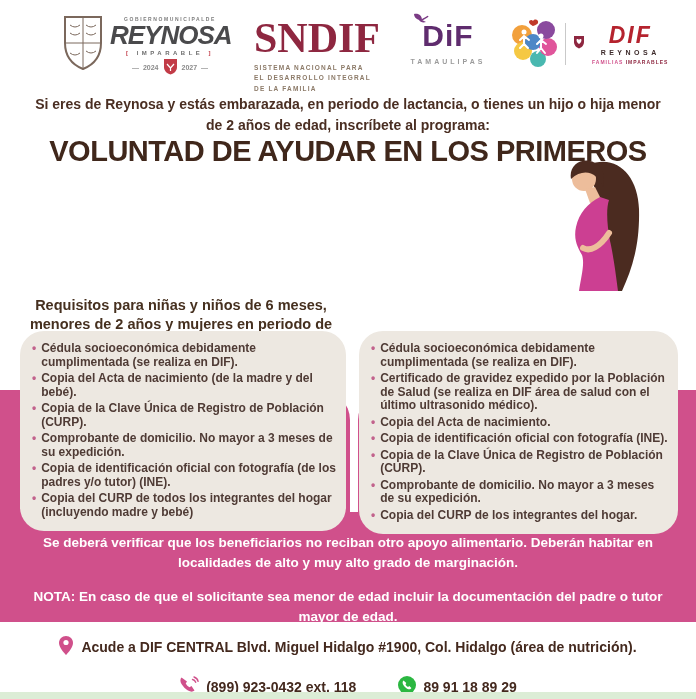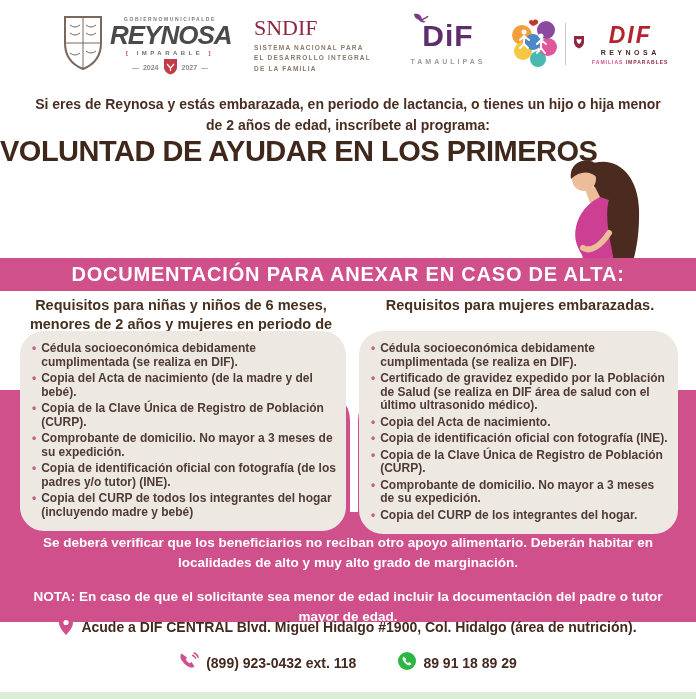--- a/index.html
+++ b/index.html
@@ -11,40 +11,40 @@
   .reynosa-logo{position:absolute;left:110px;top:16px;width:120px;text-align:center;}
   .gob-small{font-size:5px;letter-spacing:1.6px;color:#7d7d7d;font-weight:bold;}
   .rey-name{font-size:26px;font-weight:bold;font-style:italic;color:#4a4a4c;letter-spacing:-1px;line-height:1;}
   .imparable{font-size:6px;letter-spacing:3.5px;color:#6d6d6d;font-weight:bold;margin-top:2px;}
   .imparable::before{content:"[ ";color:#c23b47;}
   .imparable::after{content:" ]";color:#c23b47;}
   .years{display:flex;align-items:center;justify-content:center;gap:4px;margin-top:2px;
          font-size:7px;color:#8a8a8a;font-weight:bold;}
   .years .dash{color:#9a9a9a;}
   .sndif-logo{position:absolute;left:254px;top:17px;width:130px;}
-  .sndif-name{font-family:"Liberation Serif", serif;font-weight:normal;font-size:22px;color:#8E2740;line-height:1;}
+  .sndif-name{font-family:"Liberation Serif", serif;font-weight:bold;font-size:42px;color:#8E2740;line-height:1;}
   .sndif-sub{margin-top:4px;font-size:6.5px;letter-spacing:1.2px;color:#8C7A68;font-weight:bold;line-height:1.6;}
   .sndif-sub span{display:block;}
   .dif-tam-logo{position:absolute;left:410px;top:21px;width:76px;text-align:center;}
   .dift-wrap{position:relative;display:inline-block;}
   .dift-name{font-size:30px;font-weight:bold;color:#5F2C6E;line-height:1;letter-spacing:1px;}
   .hummingbird{position:absolute;left:-9px;top:-8px;}
   .dift-sub{font-size:7px;letter-spacing:3px;color:#9b9b9b;font-weight:bold;margin-top:7px;}
   .dif-rey-logo{position:absolute;left:508px;top:17px;display:flex;align-items:center;gap:7px;}
   .logo-divider{width:1px;height:42px;background:#c9c9c9;}
   .difr-col{display:flex;flex-direction:column;align-items:center;}
   .difr-name{font-size:23px;font-weight:bold;font-style:italic;color:#B5232E;letter-spacing:2px;line-height:1;}
   .difr-sub{font-size:7px;letter-spacing:3.5px;color:#3d2b2b;font-weight:bold;margin-top:2px;}
   .difr-tagline{font-size:5px;letter-spacing:1px;font-weight:bold;margin-top:3px;}
   .difr-tagline .t1{color:#D0508B;} .difr-tagline .t2{color:#8E2740;}
 
   
   .intro{position:absolute;top:94px;left:26px;right:26px;text-align:center;
          font-size:14px;font-weight:bold;color:#4A2E22;line-height:1.5;}
-  .headline{position:absolute;top:135px;left:0;width:100%;text-align:left;
+  .headline{position:absolute;top:135px;left:0;width:100%;text-align:center;
             font-size:29px;font-weight:bold;color:#40271B;letter-spacing:-0.5px;}
   .big-title{position:absolute;top:157px;left:0;width:650px;text-align:center;
              font-size:100px;font-weight:bold;color:#3B231A;letter-spacing:-3px;line-height:0.95;}
   .pregnant-woman{position:absolute;left:548px;top:157px;}
 
   
   .banner{position:absolute;top:258px;left:0;right:0;height:33px;background:#D0508B;
           color:#ffffff;font-size:20px;font-weight:bold;letter-spacing:0.8px;
           line-height:33px;text-align:center;}
 
@@ -68,23 +68,23 @@
 
   
   .notes{position:absolute;top:533px;left:28px;right:28px;text-align:center;color:#ffffff;
          font-size:13.5px;font-weight:bold;line-height:1.5;}
   .notes p{margin:0;}
   .notes p + p{margin-top:13px;}
 
   
   .footer-row{position:absolute;left:0;right:0;display:flex;justify-content:center;align-items:center;
               gap:8px;font-size:14px;font-weight:bold;color:#44291E;}
-  .footer-row.address{top:616px;text-align:center;}
+  .footer-row.address{top:636px;text-align:center;}
   .footer-row.hours{top:652px;}
-  .footer-row.contacts{top:652px;gap:42px;}
+  .footer-row.contacts{top:676px;gap:42px;}
   .contact-group{display:flex;align-items:center;gap:7px;}
   .green-bar{position:absolute;left:0;right:0;bottom:0;height:7px;background:#DCEDD6;}
 </style>
 </head>
 <body>
 
 <div id="poster">
 
   <div class="crest">
     <svg width="42" height="58" viewBox="0 0 42 58">
@@ -176,24 +176,22 @@
     <svg width="94" height="134" viewBox="0 0 94 134">
       <path d="M40,8 C68,-4 90,18 91,52 C92,88 84,112 74,134 L48,134 C58,112 58,96 50,86 C54,66 54,40 44,26 Z" fill="#4b2b20"></path>
       <circle cx="36" cy="22" r="12" fill="#edbd9b"></circle>
       <path d="M23,22 C20,6 38,-2 50,8 C56,13 57,22 55,30 C50,16 36,10 23,22 Z" fill="#4b2b20"></path>
       <path d="M37,32 L42,46 L54,44 L47,30 Z" fill="#edbd9b"></path>
       <path d="M52,40 C40,46 31,56 28,70 C25,84 31,92 34,98 C37,107 33,120 31,134 L70,134 C67,110 64,92 62,84 C59,68 58,52 61,43 Z" fill="#cc3f92"></path>
       <path d="M61,76 C52,90 42,95 35,91" stroke="#edbd9b" stroke-width="6" fill="none" stroke-linecap="round"></path>
     </svg>
   </div>
 
-  <div class="banner">DOCUMENTACIÓN PARA ANEXAR EN CASO DE ALTA:</div>
 
   <div class="req-head left">Requisitos para niñas y niños de 6 meses, menores de 2 años y mujeres en periodo de lactancia.</div>
-  <div class="req-head right">Requisitos para mujeres embarazadas.</div>
 
   <div class="pink-left"></div>
   <div class="pink-right"></div>
   <div class="pink-band"></div>
 
   <div class="cream-box left">
 
       <div class="req-item">
         <span class="bullet"></span>
         <span class="req-text">Cédula socioeconómica debidamente cumplimentada (se realiza en DIF).</span>

